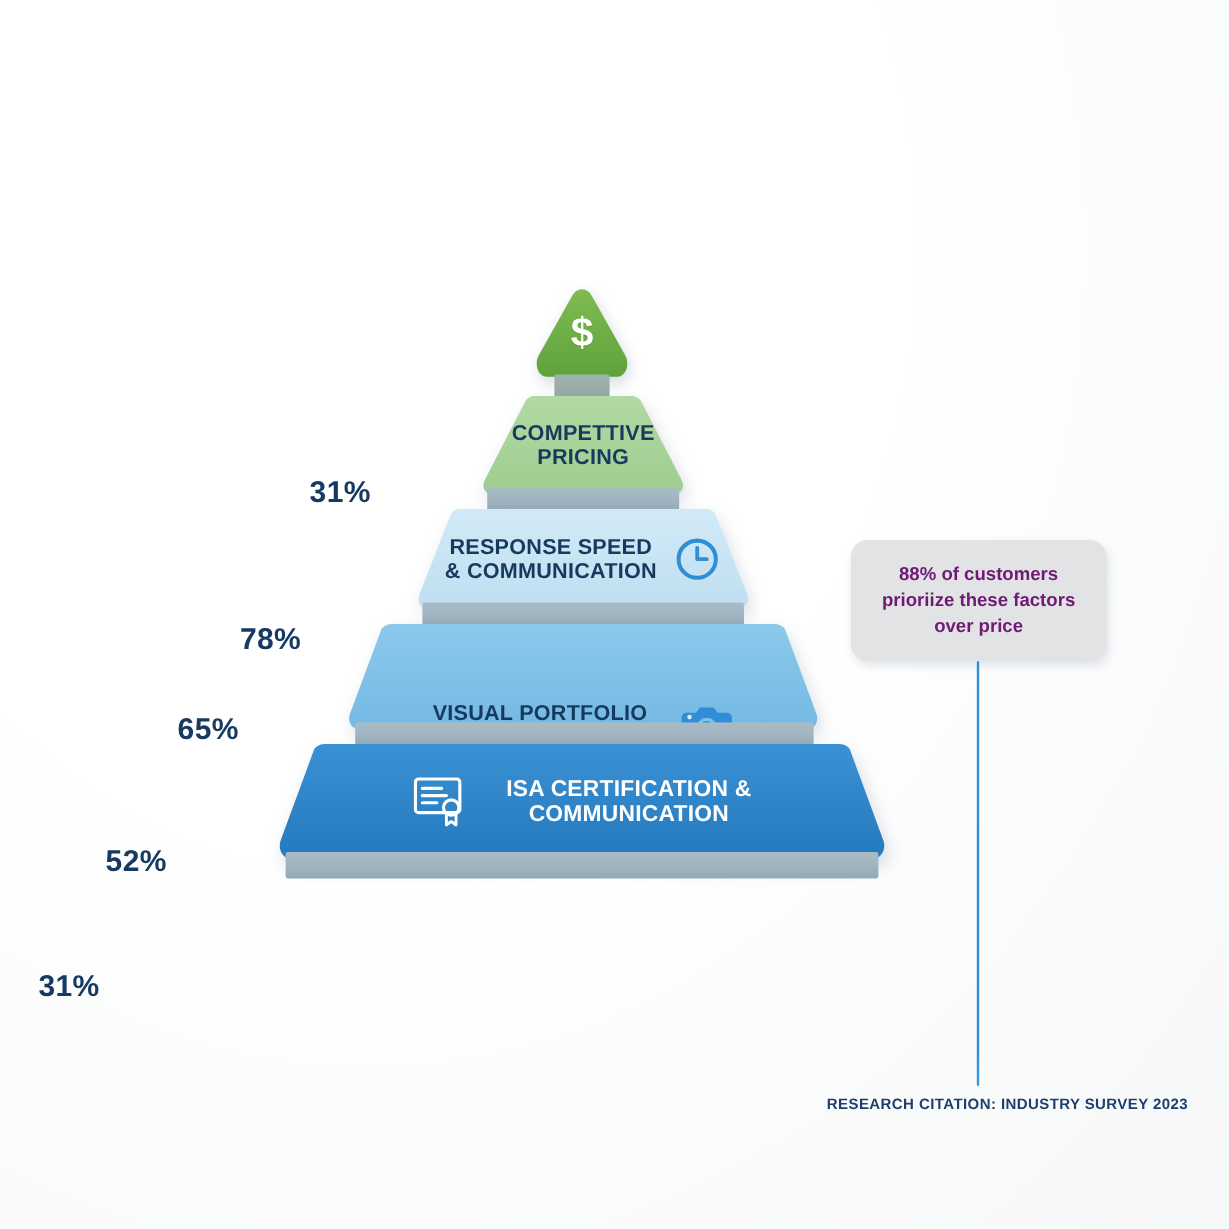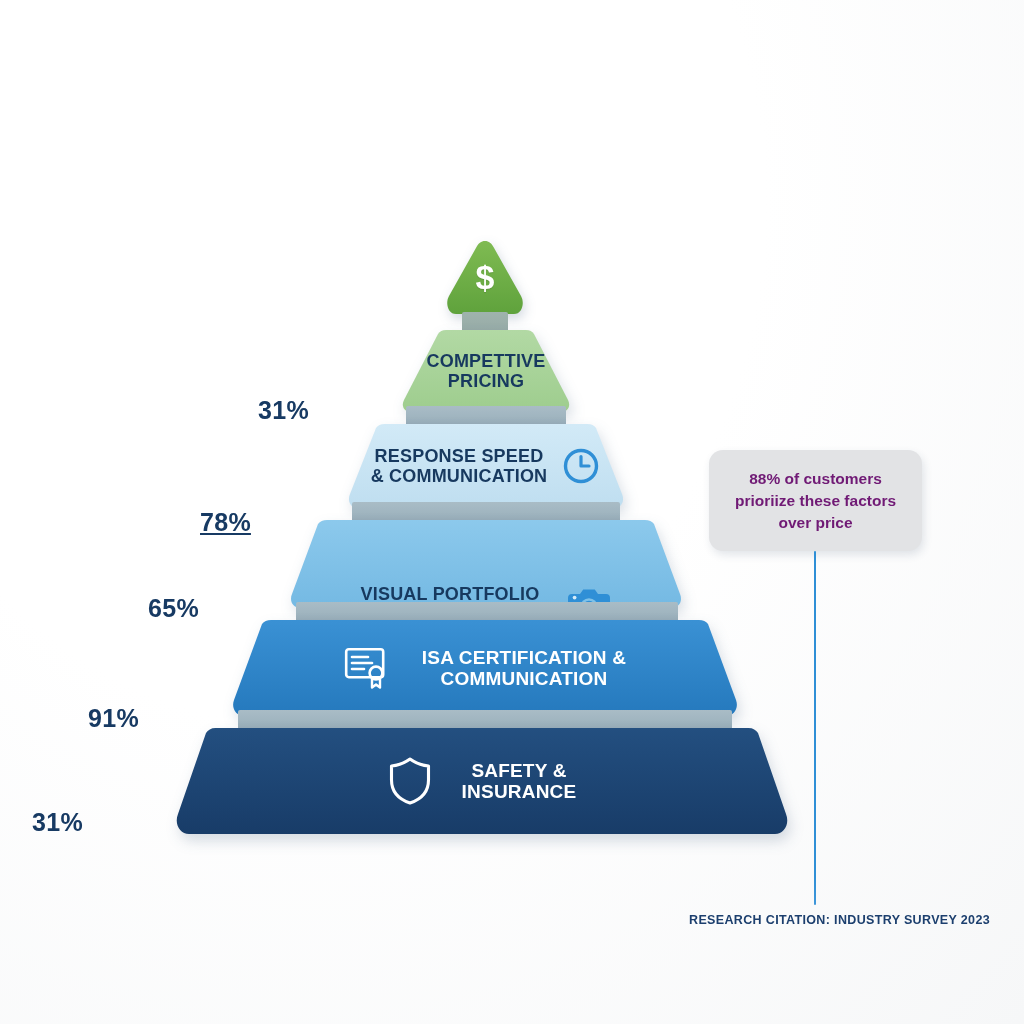--- a/index.html
+++ b/index.html
@@ -210,45 +210,25 @@
         </svg>
         <div class="tier-label" style="color:#ffffff;font-size:19px;">
           <div>ISA CERTIFICATION &amp;</div>
           <div>COMMUNICATION</div>
         </div>
       </div>
     </div>
 
     <div class="connector" style="left:238px;top:710px;width:494px;height:22px;"></div>
 
-    <div class="tier" style="left:172px;top:728px;width:620px;height:106px;">
-      <svg class="slab" viewBox="0 0 620 106" preserveAspectRatio="none">
-        <defs>
-          <linearGradient id="g5" x1="0" y1="0" x2="0" y2="1">
-            <stop offset="0%" stop-color="#234f80"></stop>
-            <stop offset="100%" stop-color="#183c68"></stop>
-          </linearGradient>
-        </defs>
-        <path d="M34 5 C36 2 39 0 43.5 0 L576.5 0 C581 0 584 2 586 5 L614 86 C618 96 612 106 603 106 H17 C8 106 2 96 6 86 Z" fill="url(#g5)"></path>
-      </svg>
-      <div class="content" style="gap:30px;">
-        <svg width="44" height="50" viewBox="0 0 44 50">
-          <path d="M22 3 C29 8 36 9.6 40.5 10 L40.5 24 C40.5 36 32.5 43.5 22 47 C11.5 43.5 3.5 36 3.5 24 L3.5 10 C8 9.6 15 8 22 3 Z" fill="none" stroke="#ffffff" stroke-width="3.1" stroke-linejoin="round"></path>
-        </svg>
-        <div class="tier-label" style="color:#ffffff;font-size:19px;">
-          <div>SAFETY &amp;</div>
-          <div>INSURANCE</div>
-        </div>
-      </div>
-    </div>
 
     <div class="pct" style="left:258px;top:360px;width:120px;">31%</div>
-    <div class="pct" style="left:200px;top:472px;width:120px;text-decoration:underline;">78%</div>
+    <div class="pct" style="left:200px;top:483px;width:120px;">78%</div>
     <div class="pct" style="left:148px;top:558px;width:120px;">65%</div>
-    <div class="pct" style="left:88px;top:668px;width:120px;">91%</div>
+    <div class="pct" style="left:88px;top:668px;width:120px;">52%</div>
     <div class="pct" style="left:32px;top:772px;width:120px;">31%</div>
 
   </div>
 
   <div id="callout">
     <div class="txt">
       <div>88% of customers</div>
       <div>prioriize these factors</div>
       <div>over price</div>
     </div>

